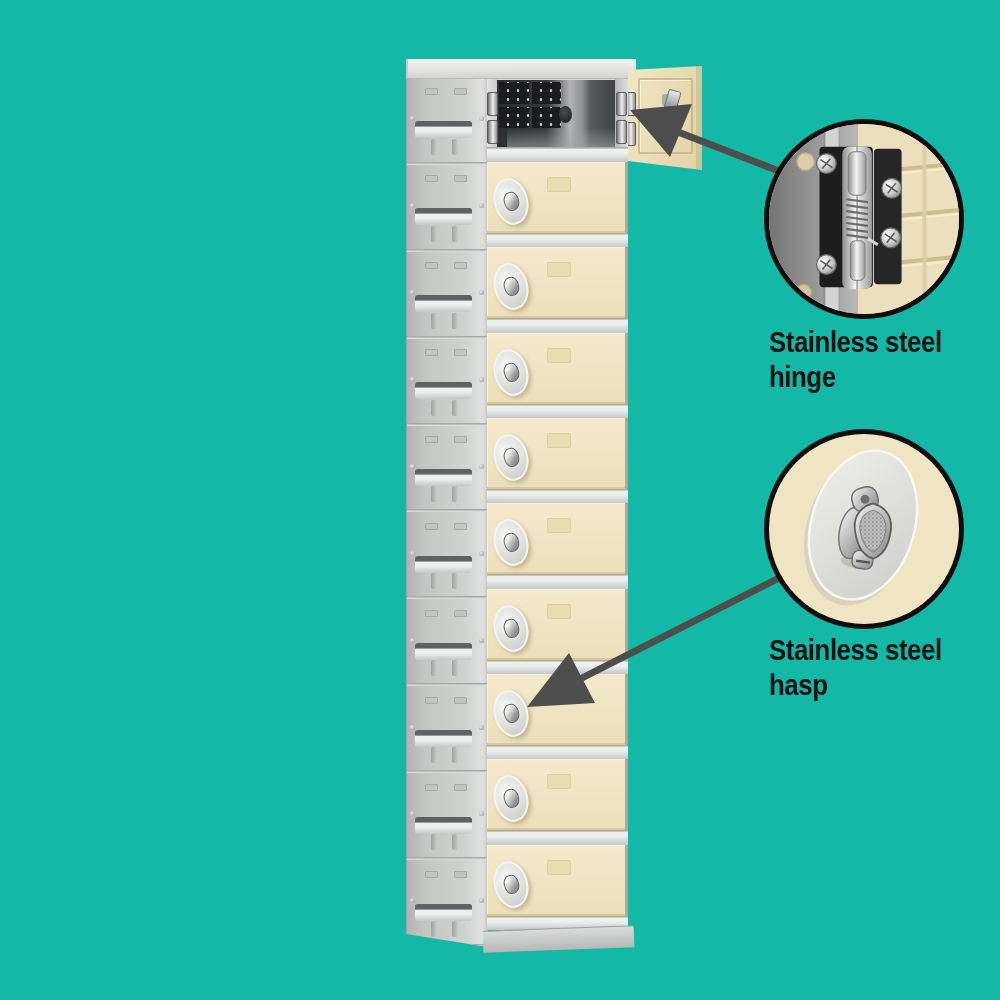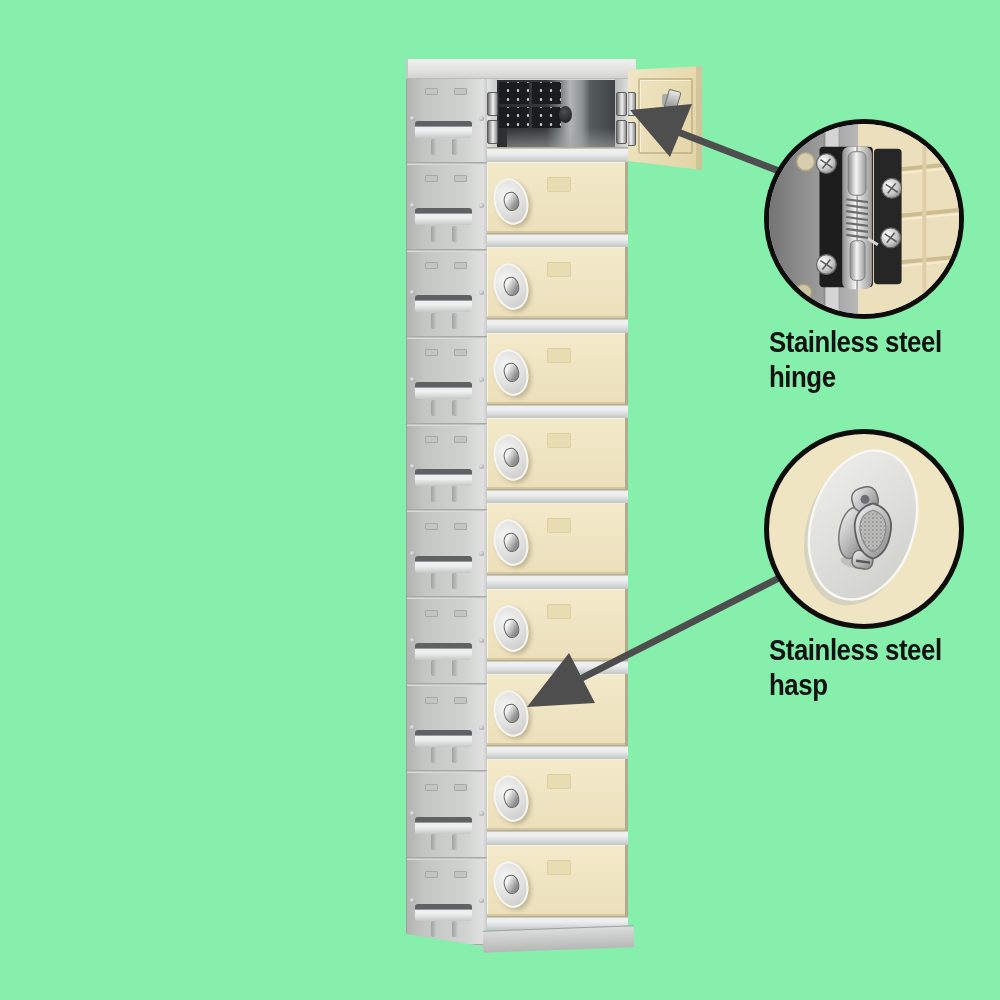--- a/index.html
+++ b/index.html
@@ -1,16 +1,16 @@
 <!DOCTYPE html>
 <html style="--door-tan: #f0e6c5; --frame-gray: #d5d7d7; --side-gray: #c9cbc9; --divider: #d7dadb; --interior: #35383a; --arrow: #4e4e4e; --ring: #0d0d0d; --ink: #121212;"><head>
 <meta charset="utf-8">
 <style>
   html,body{margin:0;padding:0;background:#fff;}
-  .scene{position:relative;width:1000px;height:1000px;background:#86efac;overflow:hidden;
+  .scene{position:relative;width:1000px;height:1000px;background:#14b8a6;overflow:hidden;
          font-family:"Liberation Sans", sans-serif;}
   :root{
     --door-tan:#f0e6c5; --door-tan-shade:#e4d7ad; --frame-gray:#d5d7d7; --side-gray:#c9cbc9;
     --divider:#d7dadb; --interior:#35383a; --arrow:#4e4e4e; --ring:#0d0d0d; --ink:#121212;
   }
   
   .top-cap{position:absolute;left:406px;top:59px;width:228px;height:19px;z-index:2;
     background:linear-gradient(180deg,#f1f1f0,#dededd 70%,#d2d2d1);
     border-bottom:1px solid #bcbcbb;border-left:2px solid #c7c7c6;}
   .side-panel{position:absolute;left:406px;top:78px;width:81px;height:869px;z-index:1;

